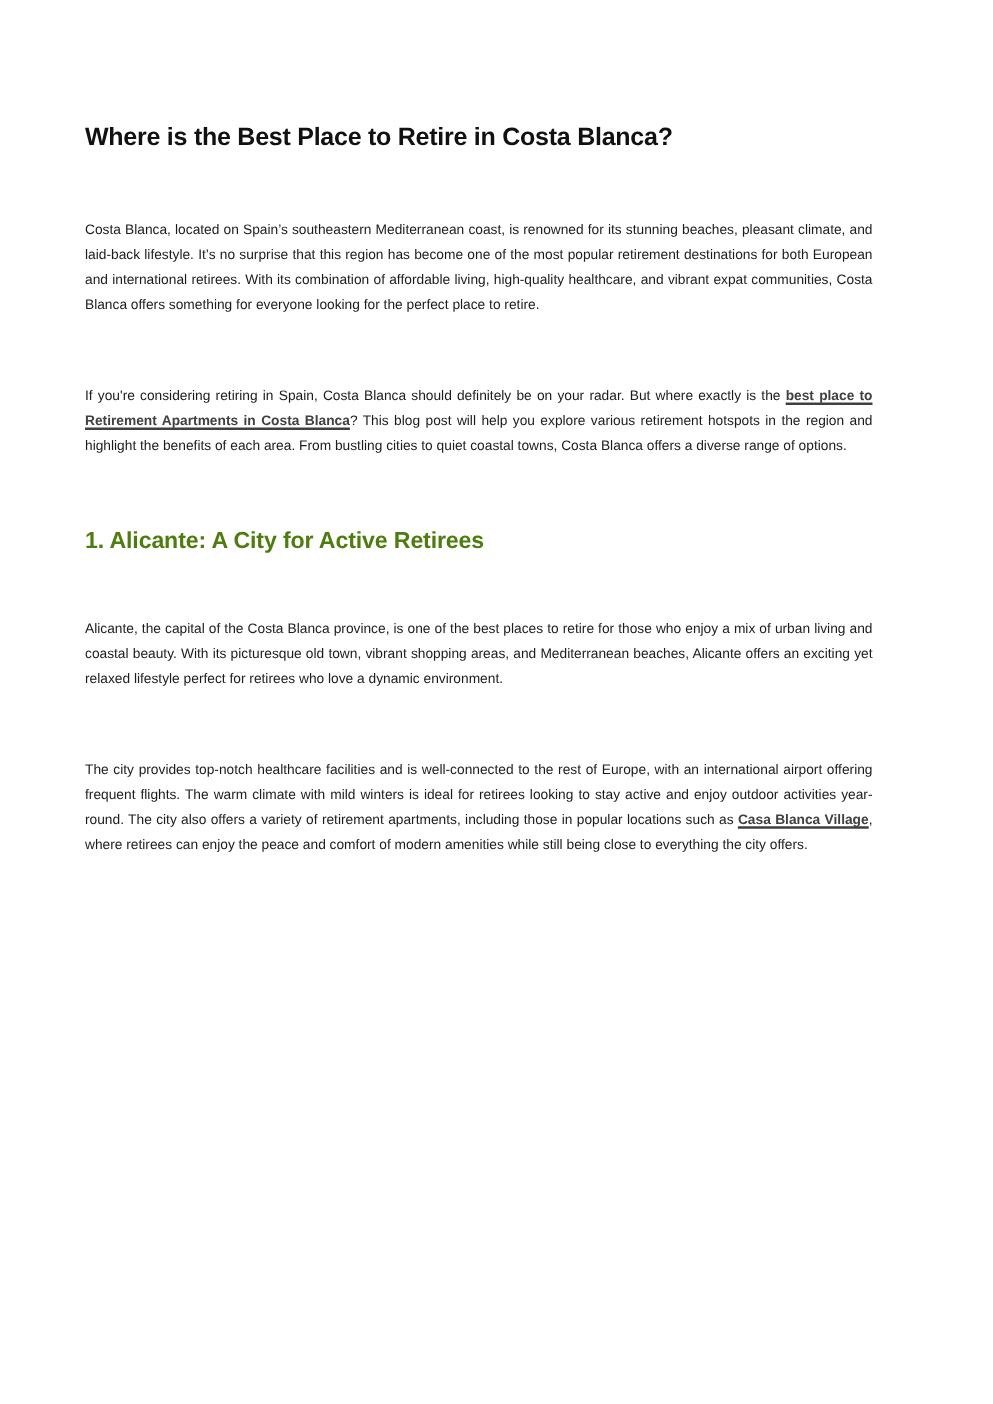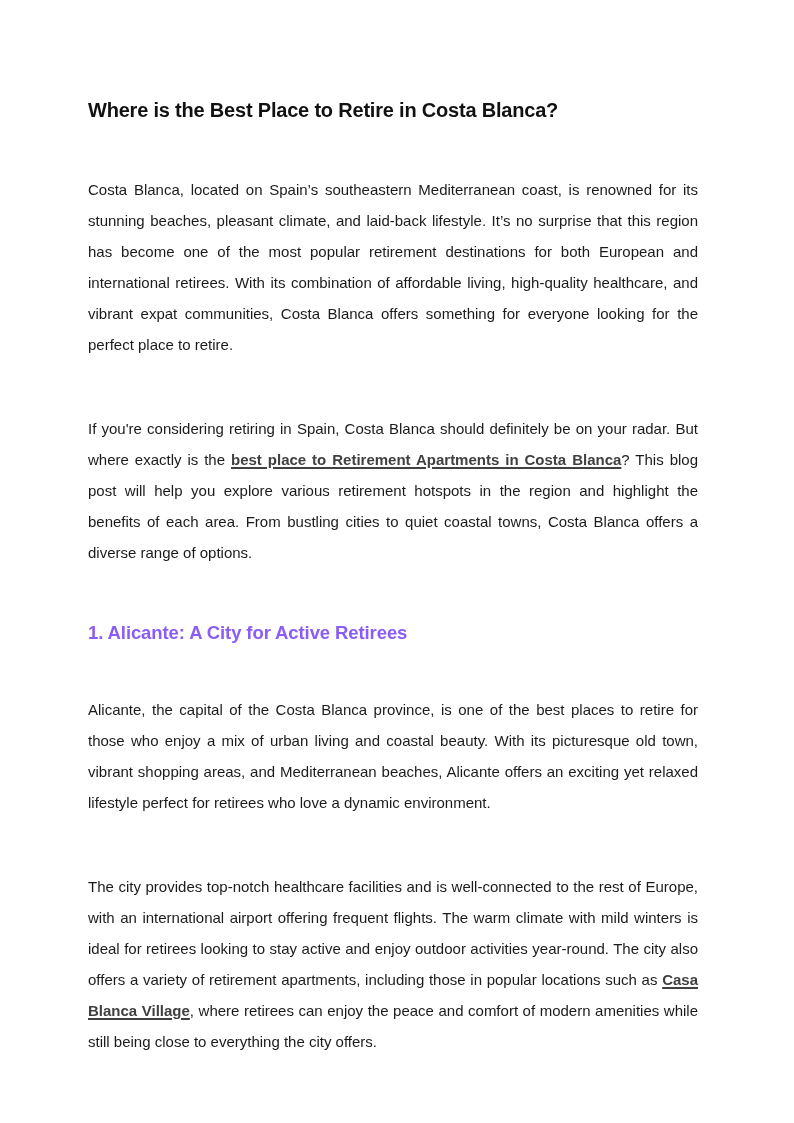--- a/index.html
+++ b/index.html
@@ -1,46 +1,46 @@
 <!DOCTYPE html>
 <html><head>
 <meta charset="utf-8">
 <style>
   * { box-sizing: border-box; }
   html, body { margin: 0; padding: 0; background: #ffffff; }
   .page {
     width: 794px;
     height: 1123px;
     background: #ffffff;
-    padding: 98px 96px 0 88px;
+    padding: 98px 96px 0 68px;
     font-family: "Liberation Sans", sans-serif;
     color: #1b1b1b;
     overflow: hidden;
   }
   .doc-title {
     font-size: 20px;
     font-weight: 700;
     line-height: 1.2;
     margin: 0 0 52px 0;
     color: #111111;
     letter-spacing: -0.2px;
   }
   .body-para {
-    font-size: 15px;
-    line-height: 31px;
+    font-size: 11px;
+    line-height: 20px;
     text-align: justify;
     margin: 6px 0 53px 0;
   }
   .body-para:last-child { margin-bottom: 0; }
   .section-heading {
     font-size: 18.5px;
     font-weight: 700;
     line-height: 1.25;
     margin: 4px 0 50px 0;
-    color: #8b5cf6;
+    color: #4d7c0f;
     letter-spacing: -0.1px;
   }
   .doc-link {
     color: #404040;
     font-weight: 700;
     text-decoration: underline;
     text-decoration-thickness: 1.5px;
     text-underline-offset: 2px;
     cursor: pointer;
   }

